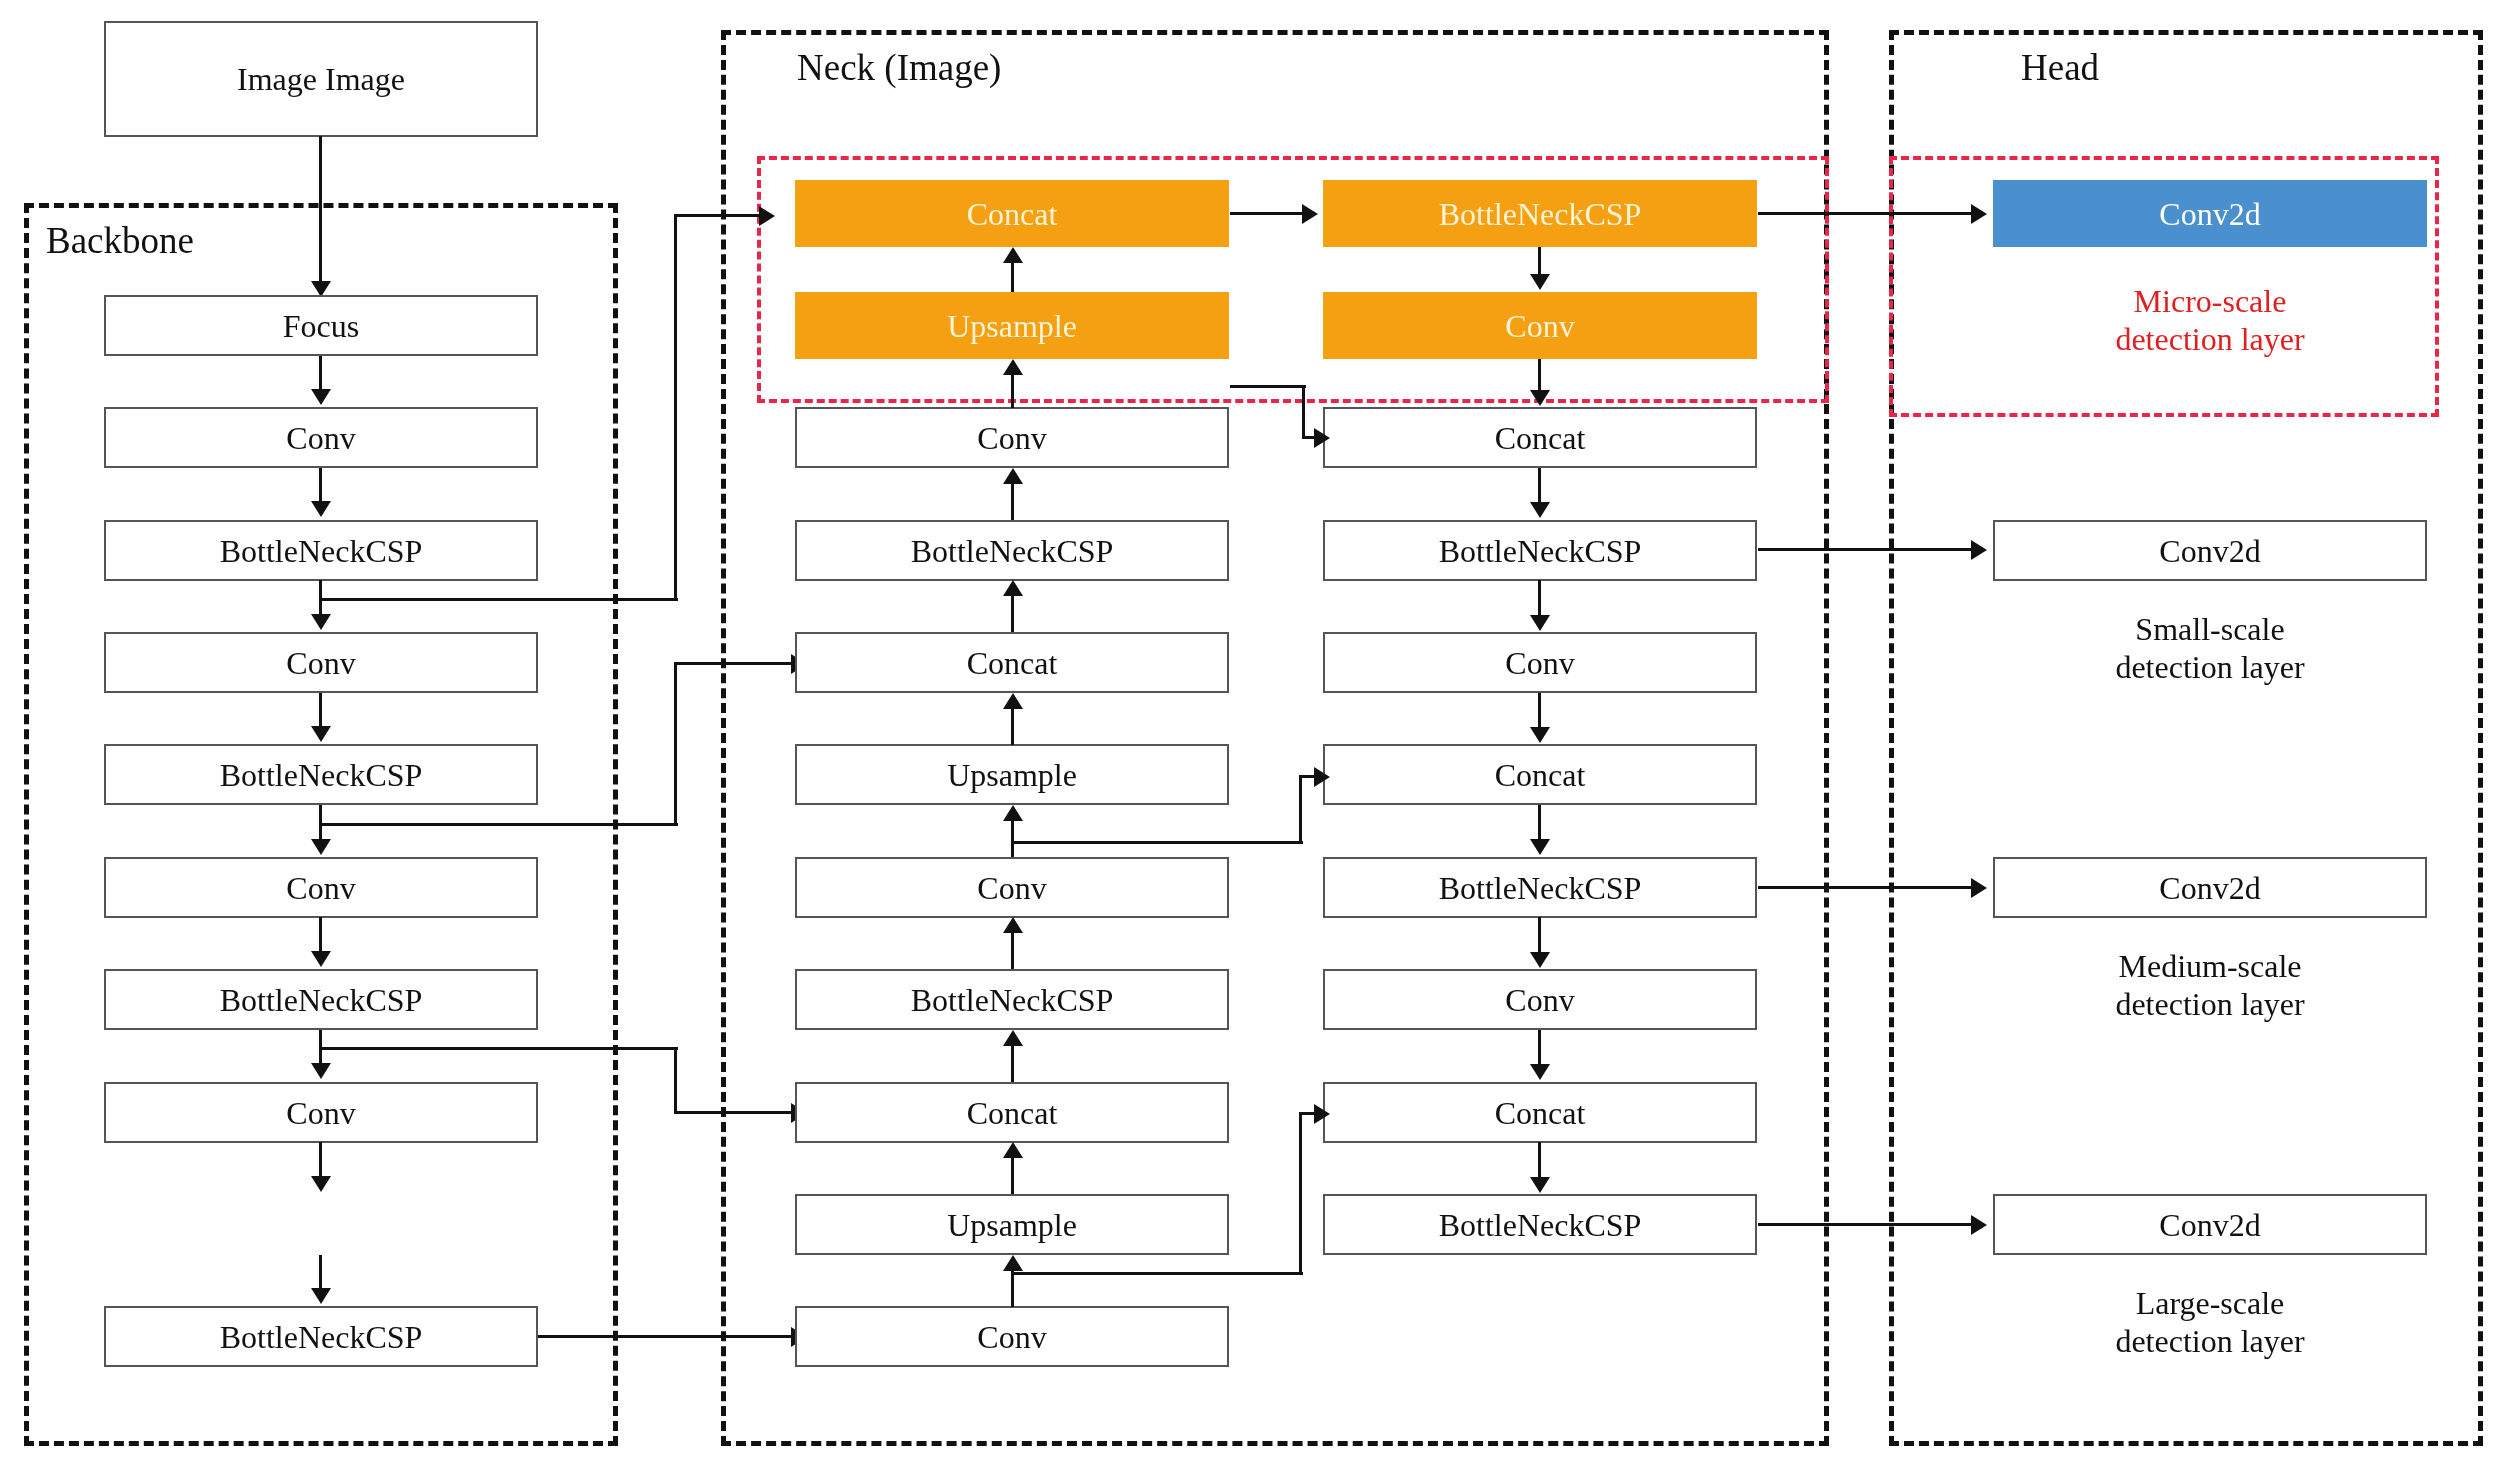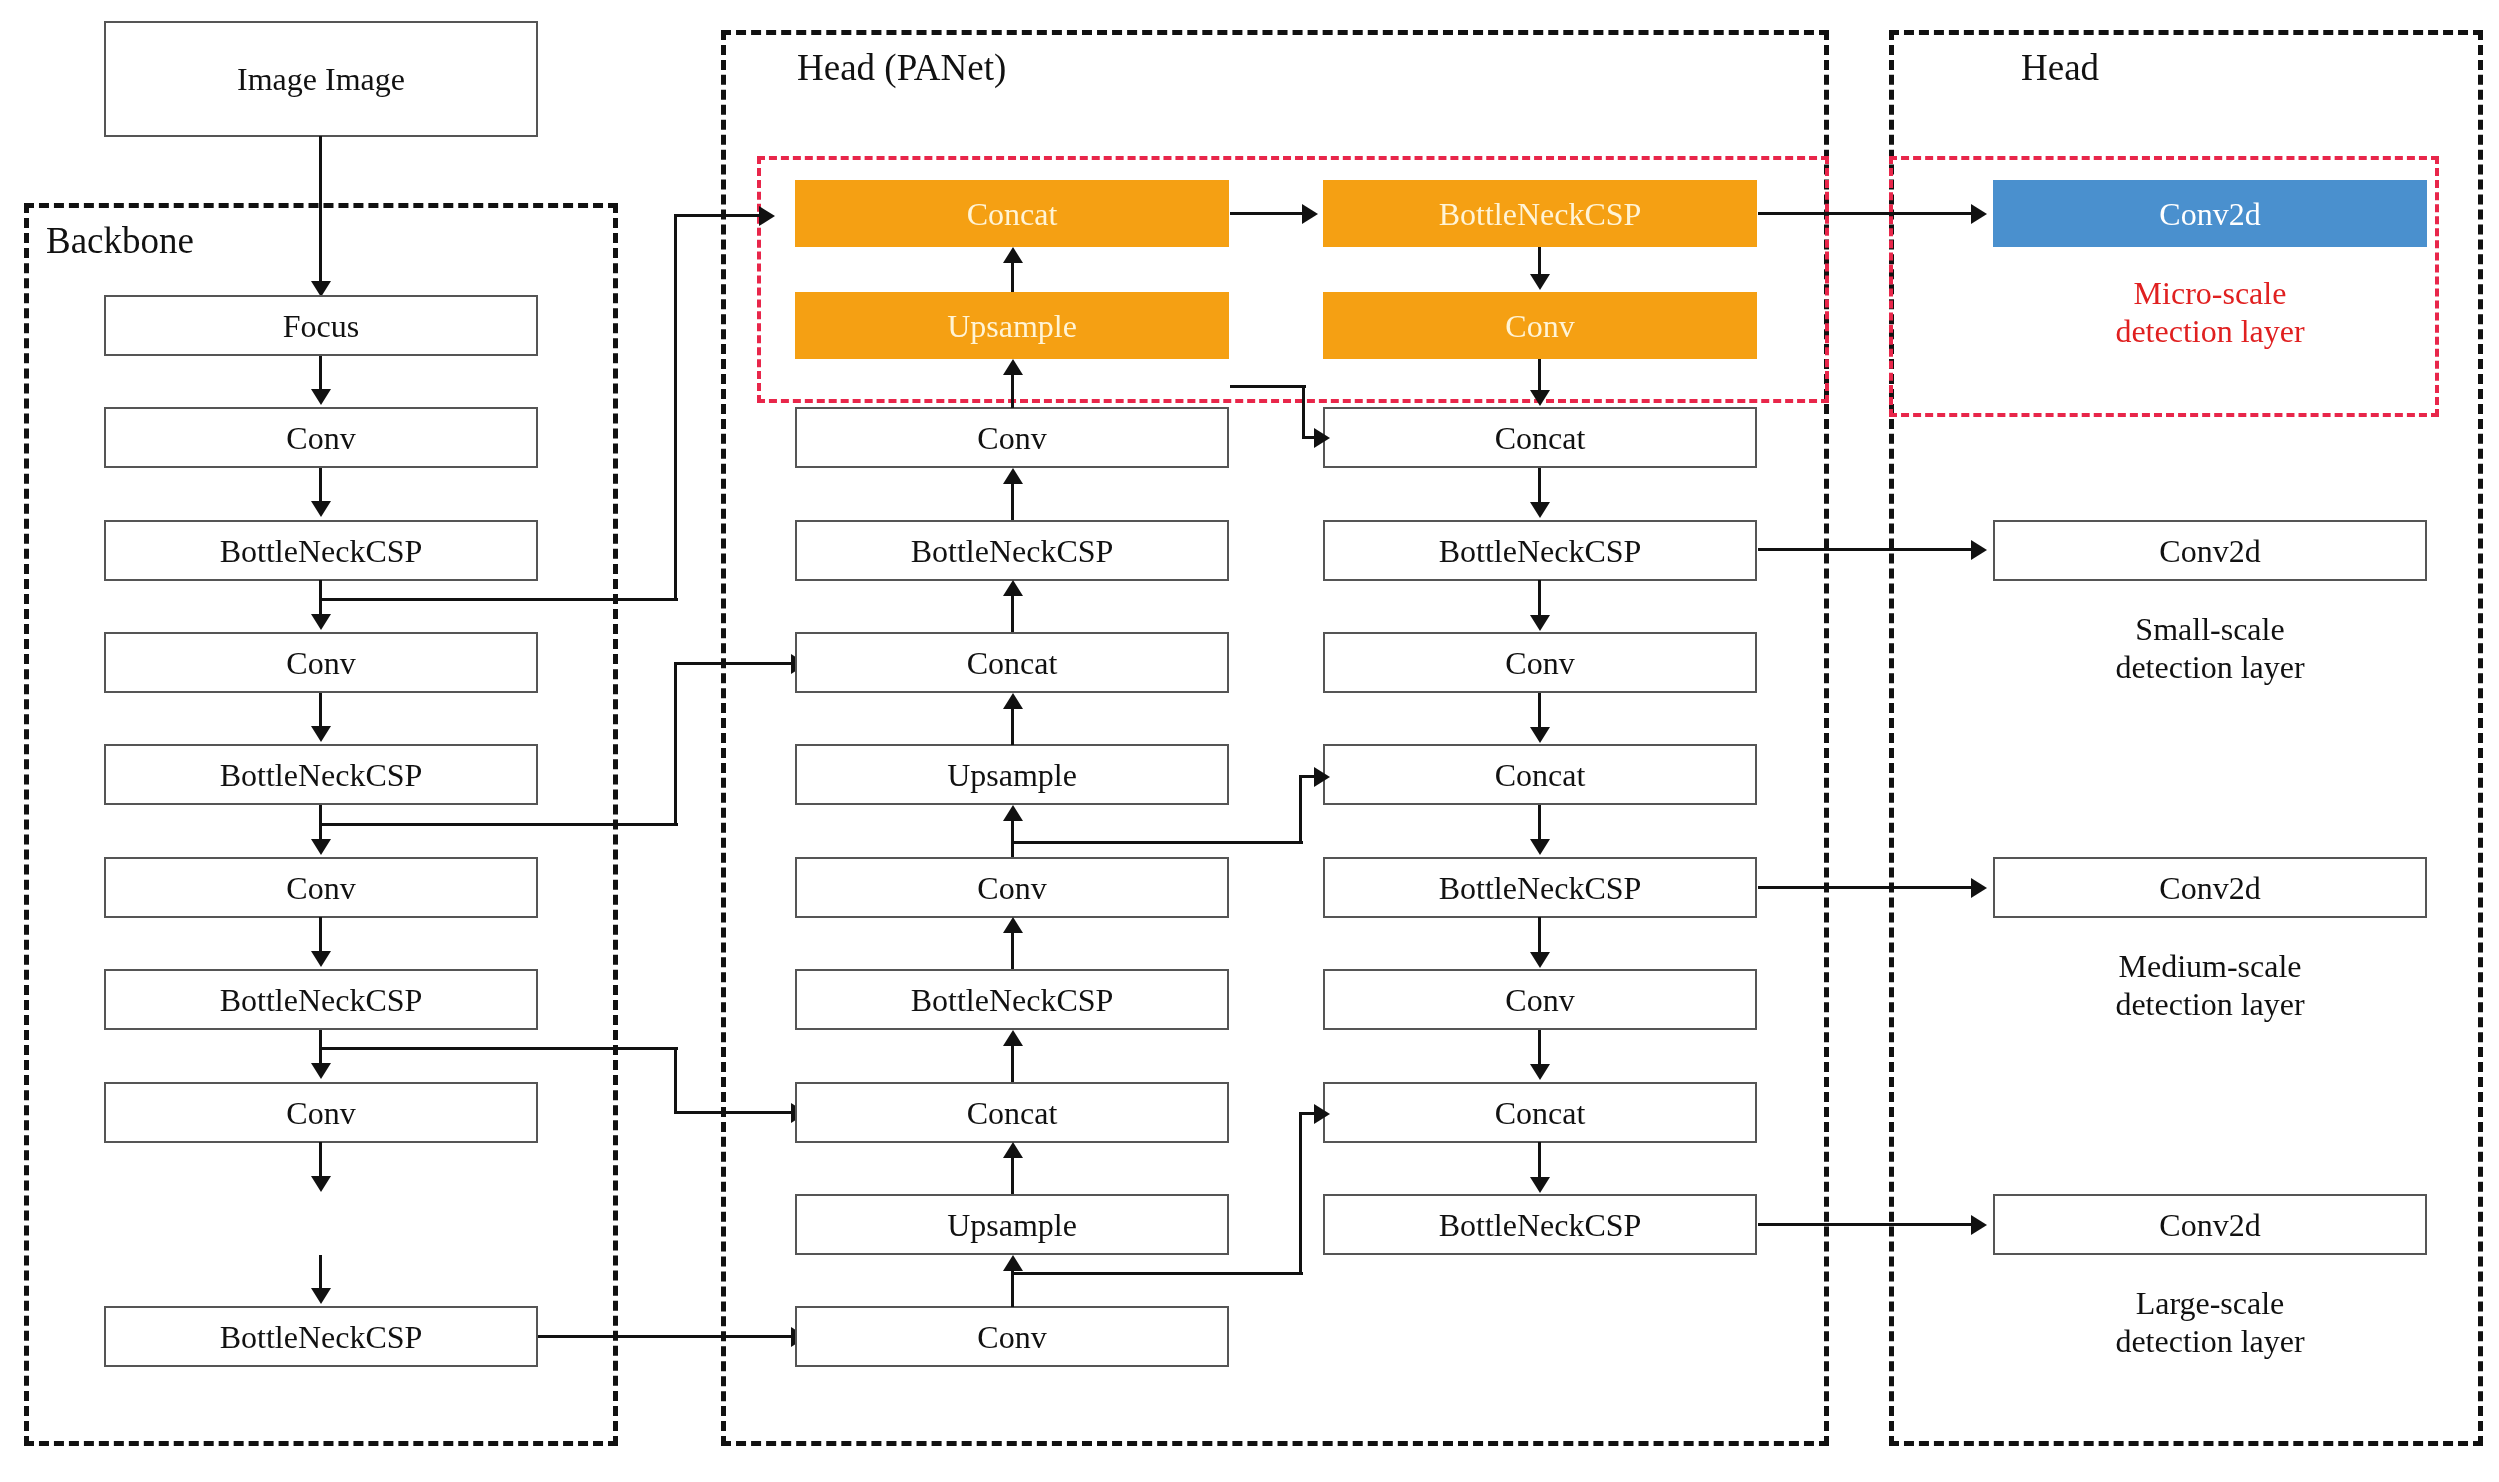--- a/index.html
+++ b/index.html
@@ -15,42 +15,42 @@
 
   
   .node{position:absolute;box-sizing:border-box;display:flex;align-items:center;
         justify-content:center;font-size:32px;line-height:1;}
   .node.plain{background:#fff;border:2.4px solid #555;color:#111;}
   .node.orange{background:#F5A013;border:none;color:#FFF4D6;}
   .node.blue{background:#4A90CE;border:none;color:#FFFFFF;}
 
   
   .caption{position:absolute;text-align:center;font-size:32px;line-height:1.18;color:#111;}
-  .caption.red{color:#E02020;}
+  .caption.red{color:#E02020;margin-top:8px;}
 
   
   .ln{position:absolute;background:#111;}
   .ln.h{height:3.2px;}
   .ln.v{width:3.2px;}
   .arrow{position:absolute;width:0;height:0;}
   .arrow.down{border-left:10.4px solid transparent;border-right:10.4px solid transparent;border-top:16px solid #111;}
   .arrow.up{border-left:10.4px solid transparent;border-right:10.4px solid transparent;border-bottom:16px solid #111;}
   .arrow.right{border-top:10.4px solid transparent;border-bottom:10.4px solid transparent;border-left:16px solid #111;}
 </style>
 </head>
 <body>
 
 <div id="root">
 
   <div class="group" style="left:24px;top:203px;width:594px;height:1243px;"></div>
   <div class="group" style="left:721px;top:30px;width:1108px;height:1416px;"></div>
   <div class="group" style="left:1889px;top:30px;width:594px;height:1416px;"></div>
 
   <div class="group-label" style="left:46px;top:219px;">Backbone</div>
-  <div class="group-label" style="left:797px;top:46px;">Head (PANet)</div>
+  <div class="group-label" style="left:797px;top:46px;">Neck (Image)</div>
   <div class="group-label" style="left:2021px;top:46px;text-align:center;">Head</div>
 
   <div class="red-dash" style="left:757px;top:156px;width:1072px;height:247px;"></div>
   <div class="red-dash" style="left:1889px;top:156px;width:550px;height:261px;"></div>
 
   <div class="node plain" style="left:104px;top:21px;width:434px;height:116px;">Image Image</div>
   <div class="ln v" style="left:319px;top:136px;height:147px;"></div>
   <div class="arrow down" style="left:311px;top:281px;"></div>
 
   <div class="node plain" style="left:104px;top:295px;width:434px;height:61px;">Focus</div>

